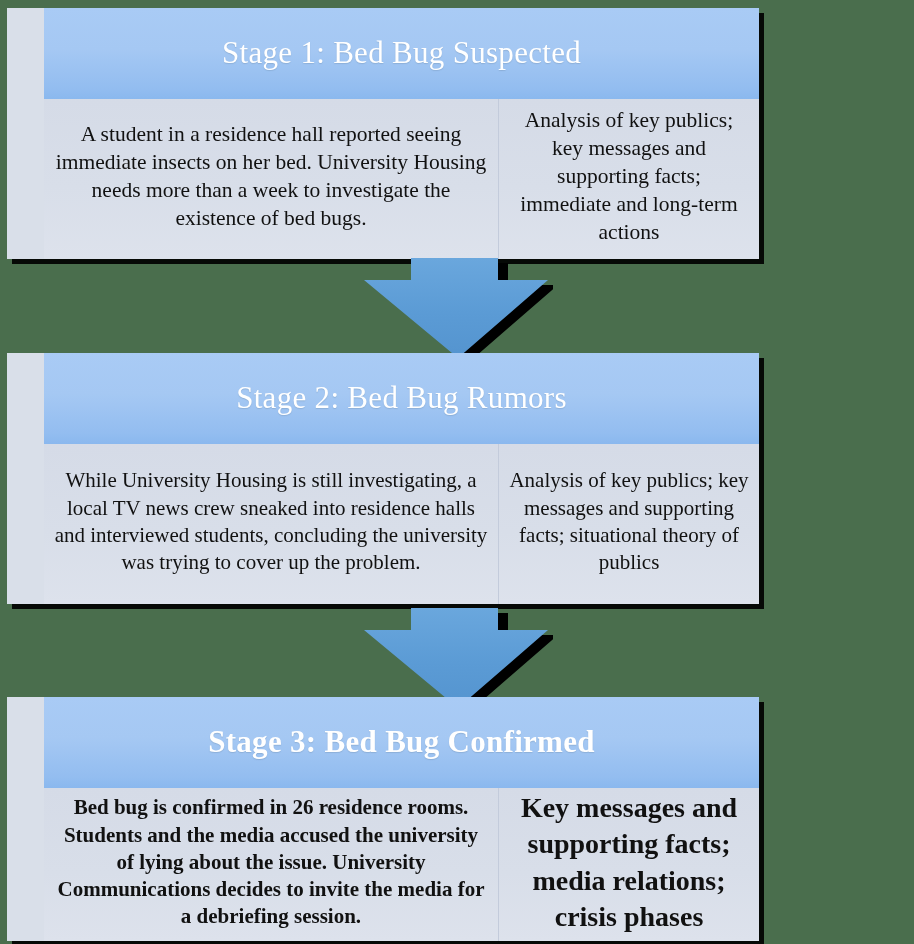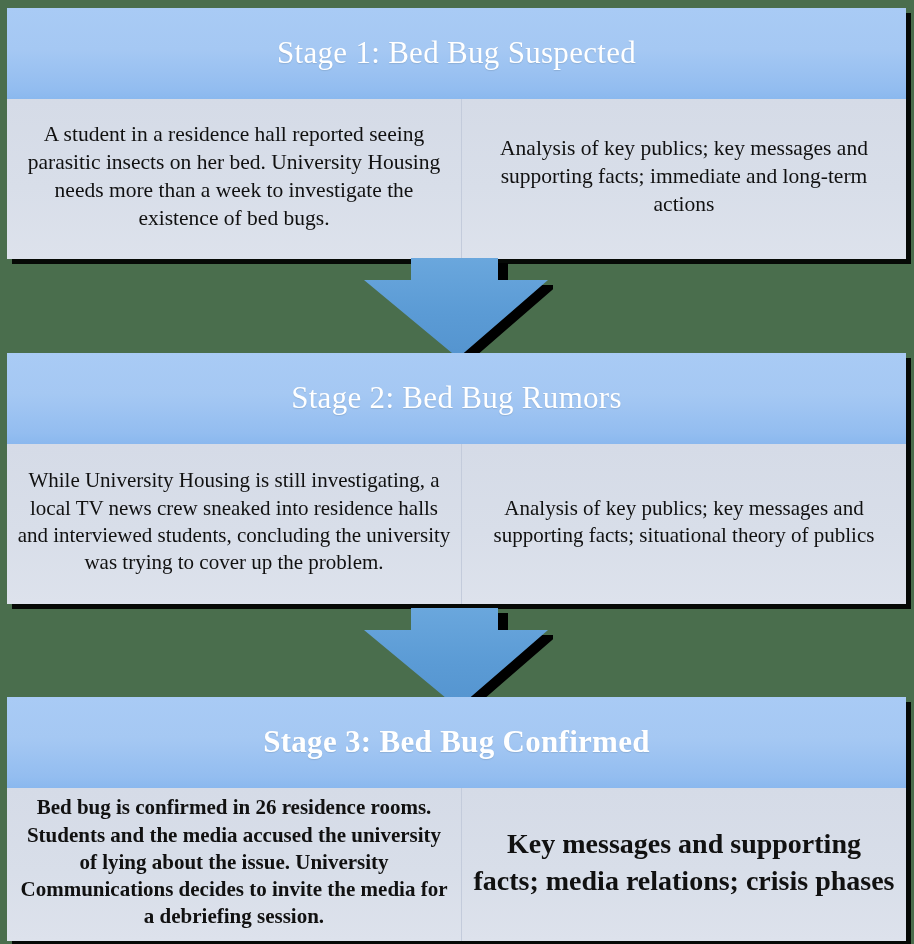--- a/index.html
+++ b/index.html
@@ -18,25 +18,26 @@
   #diagram {
     position: relative;
     width: 914px;
     height: 944px;
   }
 
   
   .stage-card {
     position: absolute;
     left: 7px;
-    width: 899px;
+    width: 752px;
     box-sizing: border-box;
     background: #d9dfe9;
     box-shadow: 5px 5px 0 0 rgba(0,0,0,0.92);
     overflow: hidden;
+    padding-left: 37px;
   }
   .stage-card.s1 { top: 8px;   height: 251px; }
   .stage-card.s2 { top: 353px; height: 251px; }
   .stage-card.s3 { top: 697px; height: 244px; font-weight: bold; }
 
   
   .stage-header {
     height: 91px;
     background: linear-gradient(to bottom, #a9cbf5 0%, #a5c8f3 45%, #93bdf0 88%, #8ab8ee 100%);
     display: flex;
@@ -103,21 +104,21 @@
 <body>
 
 <div id="diagram">
 
   <div class="stage-card s1">
     <div class="stage-header">
       <div class="stage-title">Stage 1: Bed Bug Suspected</div>
     </div>
     <div class="stage-body">
       <div class="col col-left">
-        <div class="col-text">A student in a residence hall reported seeing parasitic insects on her bed. University Housing needs more than a week to investigate the existence of bed bugs.</div>
+        <div class="col-text">A student in a residence hall reported seeing immediate insects on her bed. University Housing needs more than a week to investigate the existence of bed bugs.</div>
       </div>
       <div class="col col-right">
         <div class="col-text">Analysis of key publics; key messages and supporting facts;  immediate and long-term actions</div>
       </div>
     </div>
   </div>
 
   <div class="arrow a1">
     <svg viewBox="0 0 190 100" xmlns="http://www.w3.org/2000/svg" aria-hidden="true">
       <defs>

